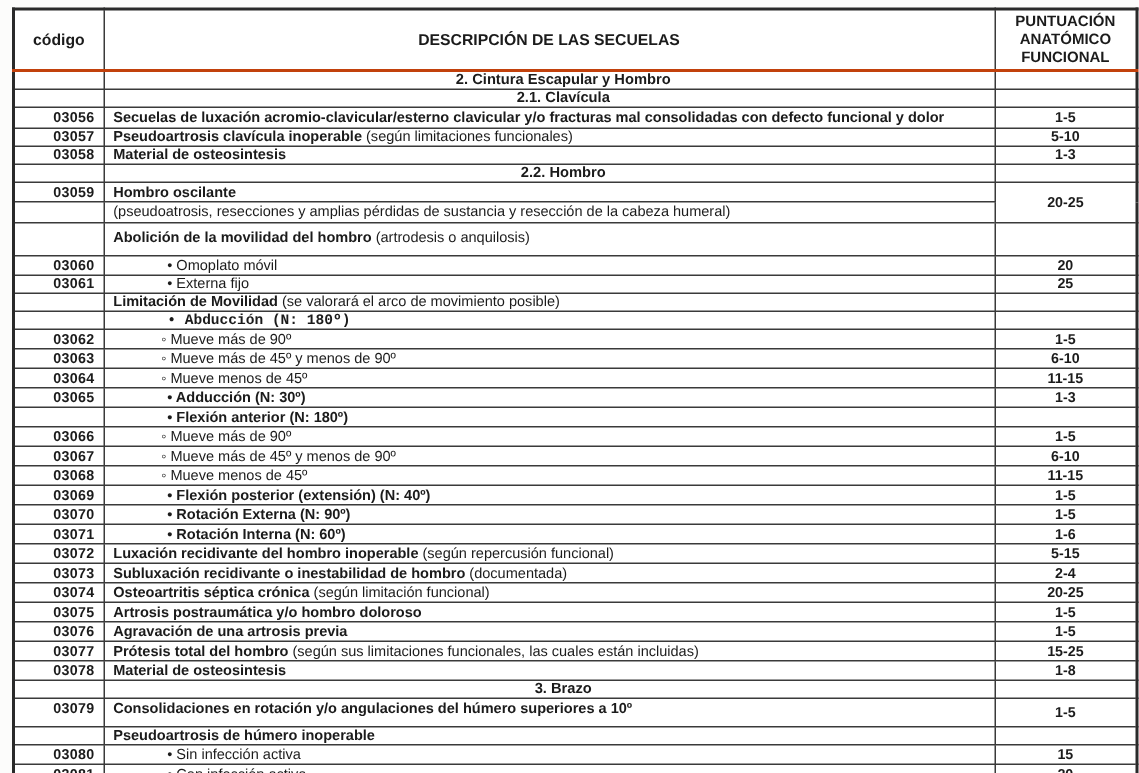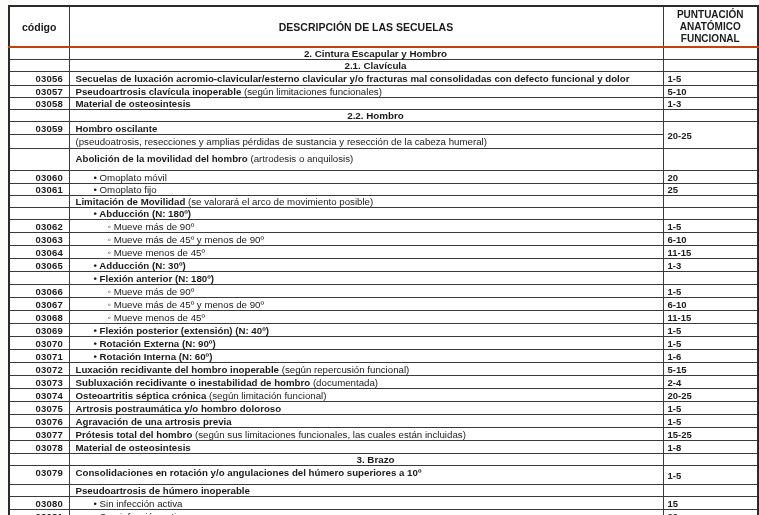--- a/index.html
+++ b/index.html
@@ -46,31 +46,32 @@
     text-align:center;
     font-weight:bold;
     font-size:9.5px;
     letter-spacing:.2px;
     padding-left:24px;
   }
   td.desc{
     font-size:9.7px;
     padding-left:6px;
   }
-  td.desc.ind1{padding-left:24px;}
+  td.desc.ind1{padding-left:42px;}
   td.desc.ind2{padding-left:38px;}
   td.desc .b{font-weight:bold;}
   td.desc .r{font-weight:normal;}
   td.section{
     text-align:center;
     font-weight:bold;
     font-size:9.8px;
     padding-left:23px;
   }
   td.score{
+    text-align:center;
     font-weight:bold;
     font-size:9.5px;
   }
   td.vb{vertical-align:bottom;padding-bottom:6px;}
   td.vt{vertical-align:top;padding-top:1px;}
 </style>
 </head>
 <body>
 
 <div class="page">
@@ -132,29 +133,29 @@
           <td class="desc vb"><span class="b">Abolición de la movilidad del hombro</span><span class="r"> (artrodesis o anquilosis)</span></td>
           <td class="score"></td>
         </tr>
         <tr style="height: 13px;">
           <td class="code">03060</td>
           <td class="desc ind1"><span class="r">• Omoplato móvil</span></td>
           <td class="score">20</td>
         </tr>
         <tr style="height: 12px;">
           <td class="code">03061</td>
-          <td class="desc ind1"><span class="r">• Omoplato fijo</span></td>
+          <td class="desc ind1"><span class="r">• Externa fijo</span></td>
           <td class="score">25</td>
         </tr>
         <tr style="height: 12px;">
           <td class="code"></td>
           <td class="desc"><span class="b">Limitación de Movilidad</span><span class="r"> (se valorará el arco de movimiento posible)</span></td>
           <td class="score"></td>
         </tr>
-        <tr style="height: 12px;">
+        <tr style="height: 12px; font-family: Liberation Mono, monospace;">
           <td class="code"></td>
           <td class="desc ind1"><span class="b">• Abducción (N: 180º)</span></td>
           <td class="score"></td>
         </tr>
         <tr style="height: 13px;">
           <td class="code">03062</td>
           <td class="desc ind2"><span class="r">◦ Mueve más de 90º</span></td>
           <td class="score">1-5</td>
         </tr>
         <tr style="height: 13px;">

